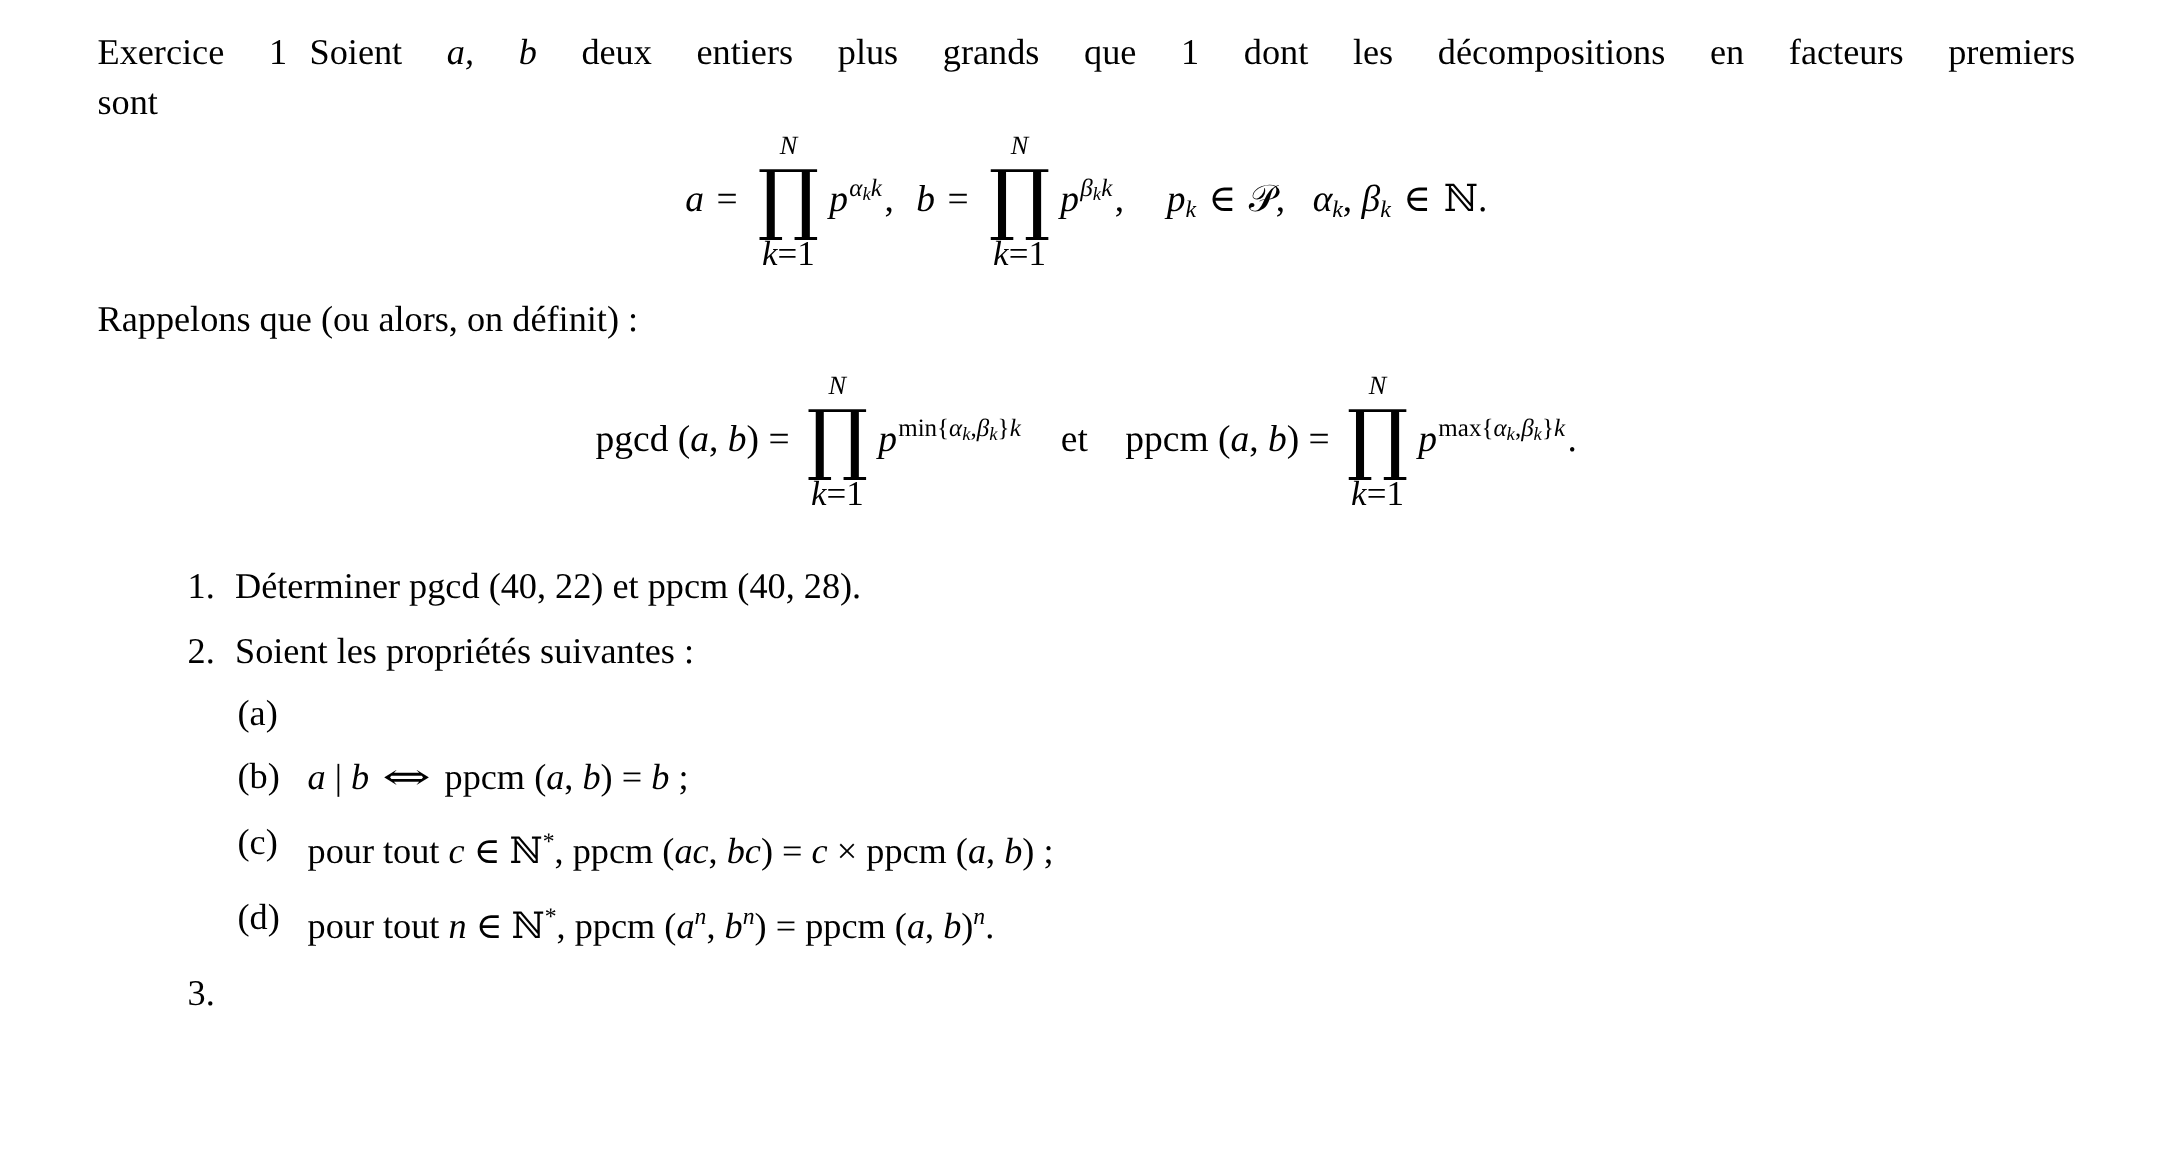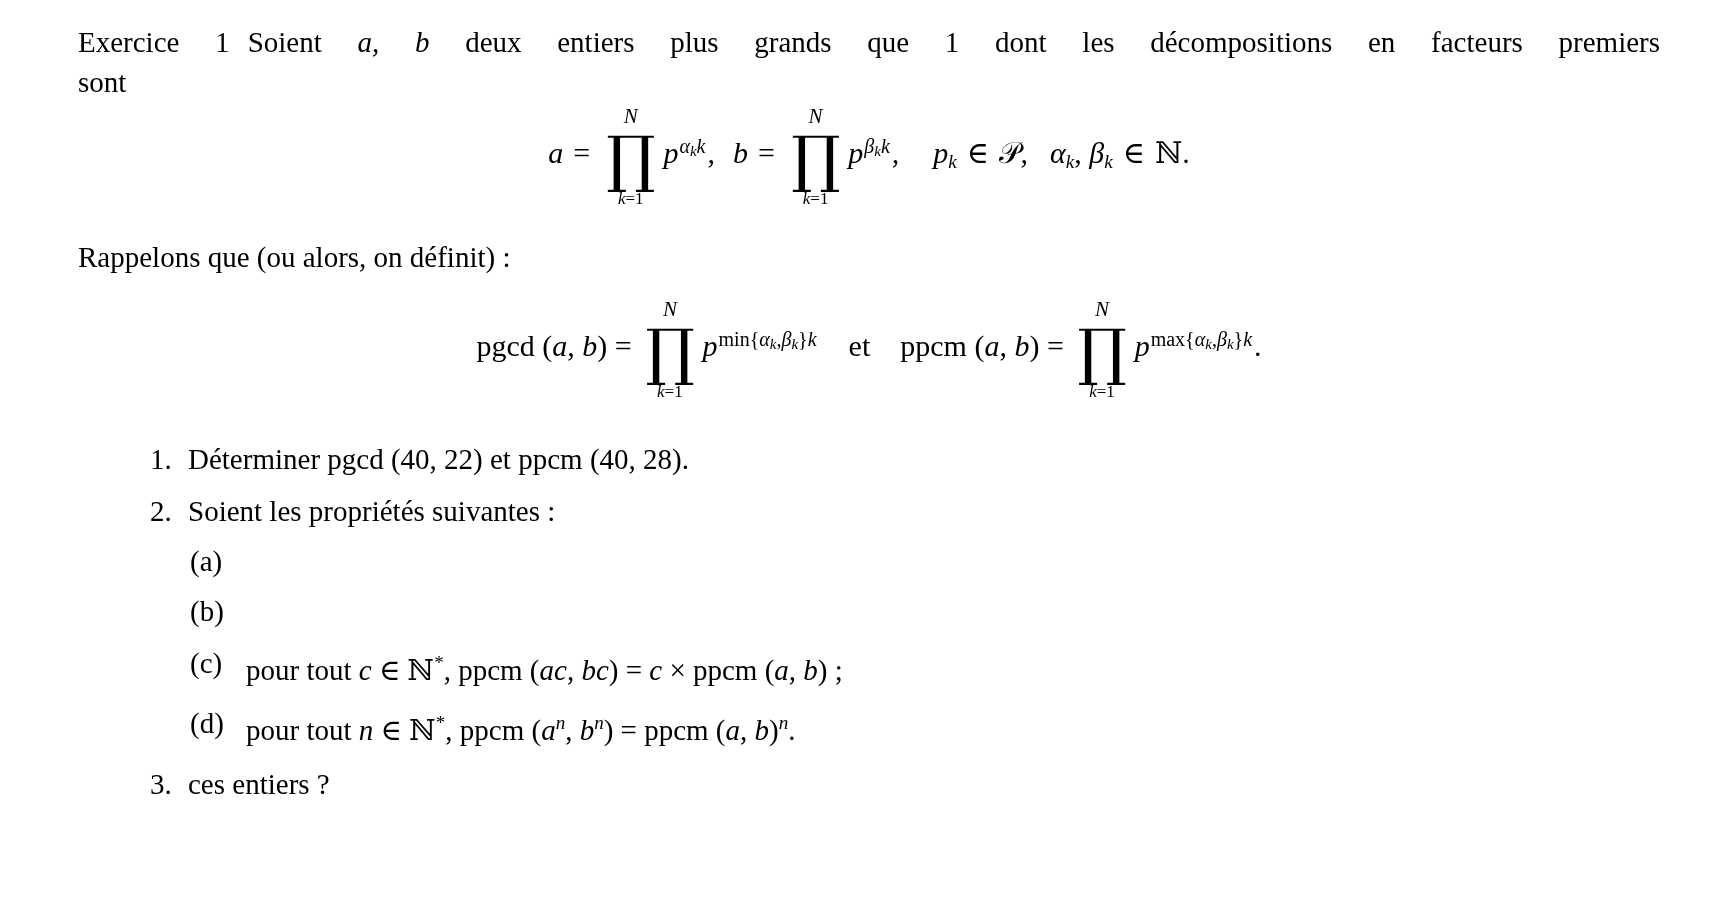--- a/index.html
+++ b/index.html
@@ -8,37 +8,37 @@
     padding:22px 75px 0 78px;
     background:#ffffff;color:#000000;
     font-family:"Liberation Serif","DejaVu Serif",serif;
     font-size:29px;overflow:hidden;
   }
   .b{font-weight:normal;}
   .i{font-style:italic;margin-top:12px;}
   .p1{line-height:40px;text-align:justify;text-align-last:justify;}
   .p2{line-height:40px;}
   .hgap{display:inline-block;width:18px;}
-  .recall{margin-top:30px;line-height:40px;}
+  .recall{margin-top:18px;line-height:40px;}
 
   
   .display-math{text-align:center;white-space:nowrap;font-size:30px;}
   #f1{margin-top:4px;}
   #f2{margin-top:22px;}
   .rel{margin:0 10px;}
   .gap18{display:inline-block;width:18px;}
   .gap22{display:inline-block;width:22px;}
   .gap30{display:inline-block;width:30px;}
   .gap34{display:inline-block;width:34px;}
 
   
   .mop{display:inline-flex;flex-direction:column;align-items:center;vertical-align:middle;margin:0 8px 0 6px;line-height:1;}
   .mop .lim-top{font-size:21px;font-style:italic;padding-bottom:3px;}
   .mop .op{font-size:62px;line-height:0.92;font-family:"DejaVu Serif","DejaVu Sans",serif;}
-  .mop .lim-bot{font-size:17px;padding-top:3px;font-family:Liberation Serif, serif;}
+  .mop .lim-bot{font-size:28px;padding-top:3px;font-family:Liberation Serif, serif;}
 
   
   .ss{display:inline-flex;flex-direction:row;align-items:flex-start;vertical-align:middle;line-height:1;transform:translateY(-3px);margin:0 2px 0 1px;}
   .ss .t{font-size:20px;white-space:nowrap;padding-bottom:13px;}
   .ss .bo{font-size:20px;font-style:italic;}
   .kk{font-size:15px;font-style:italic;vertical-align:-3px;}
 
   .isub{font-size:19px;font-style:italic;vertical-align:-5px;}
   .sup{font-size:19px;font-style:italic;vertical-align:11px;}
   .supr{font-size:19px;vertical-align:11px;}
@@ -108,30 +108,30 @@
     <span class="num">2.</span>
     <span class="body">Soient les propriétés suivantes :</span>
   </div>
 
 <div class="item sub" id="pa">
     <span class="num">(a)</span>
   </div>
 
 <div class="item sub" id="pb">
     <span class="num">(b)</span>
+    <span class="body"><span class="i">a</span><span> | </span><span class="i">b</span><span class="iff">⇔</span><span class="b">ppcm</span><span> (</span><span class="i">a</span><span>, </span><span class="i">b</span><span>) = </span><span class="i">b</span><span> ;</span></span>
   </div>
 
 <div class="item sub" id="pc">
     <span class="num">(c)</span>
     <span class="body"><span>pour tout </span><span class="i">c</span><span class="msym"> ∈ ℕ</span><span class="supr">*</span><span>, </span><span class="b">ppcm</span><span> (</span><span class="i">ac</span><span>, </span><span class="i">bc</span><span>) = </span><span class="i">c</span><span class="msym"> × </span><span class="b">ppcm</span><span> (</span><span class="i">a</span><span>, </span><span class="i">b</span><span>)</span><span> ;</span></span>
   </div>
 
 <div class="item sub" id="pd">
     <span class="num">(d)</span>
     <span class="body"><span>pour tout </span><span class="i">n</span><span class="msym"> ∈ ℕ</span><span class="supr">*</span><span>, </span><span class="b">ppcm</span><span> (</span><span class="i">a</span><span class="sup">n</span><span>, </span><span class="i">b</span><span class="sup">n</span><span>) = </span><span class="b">ppcm</span><span> (</span><span class="i">a</span><span>, </span><span class="i">b</span><span>)</span><span class="sup">n</span><span>.</span></span>
   </div>
 
 <div class="item" id="it3">
     <span class="num">3.</span>
     <span class="body">
-      <div>ces entiers ?</div>
     </span>
   </div>
 
 </body></html>

